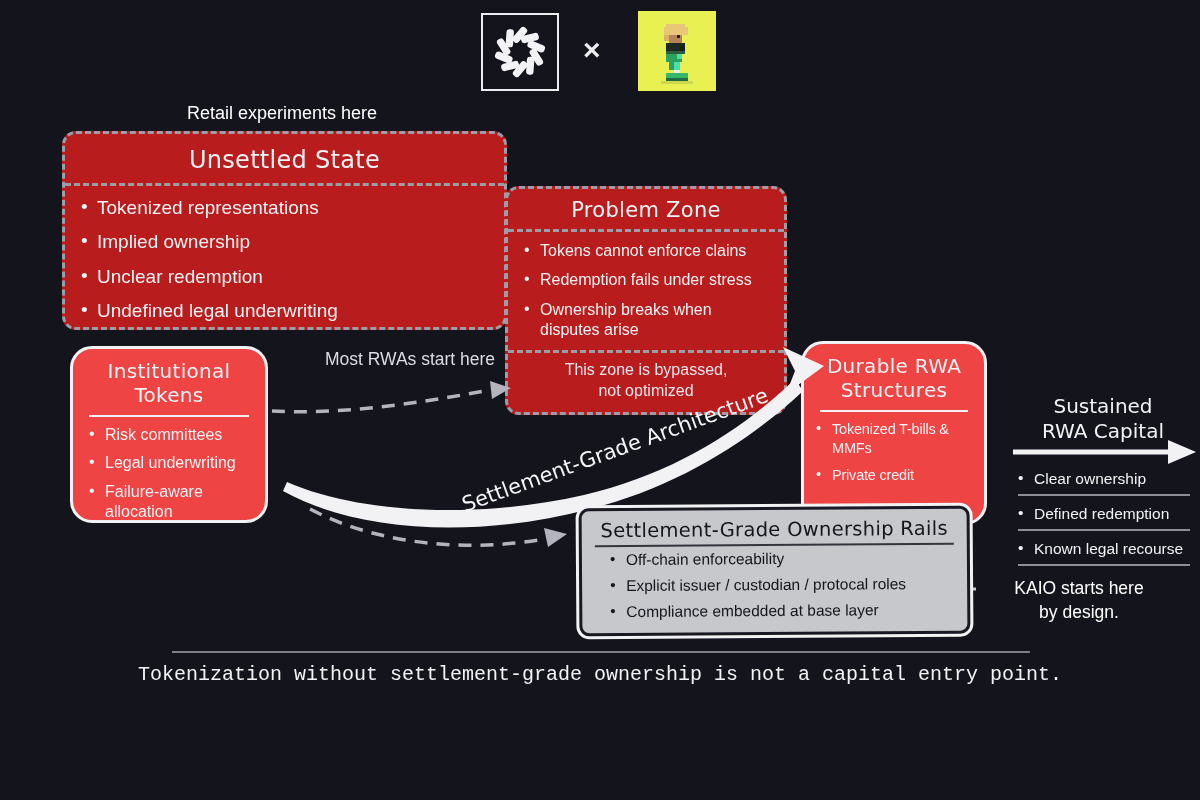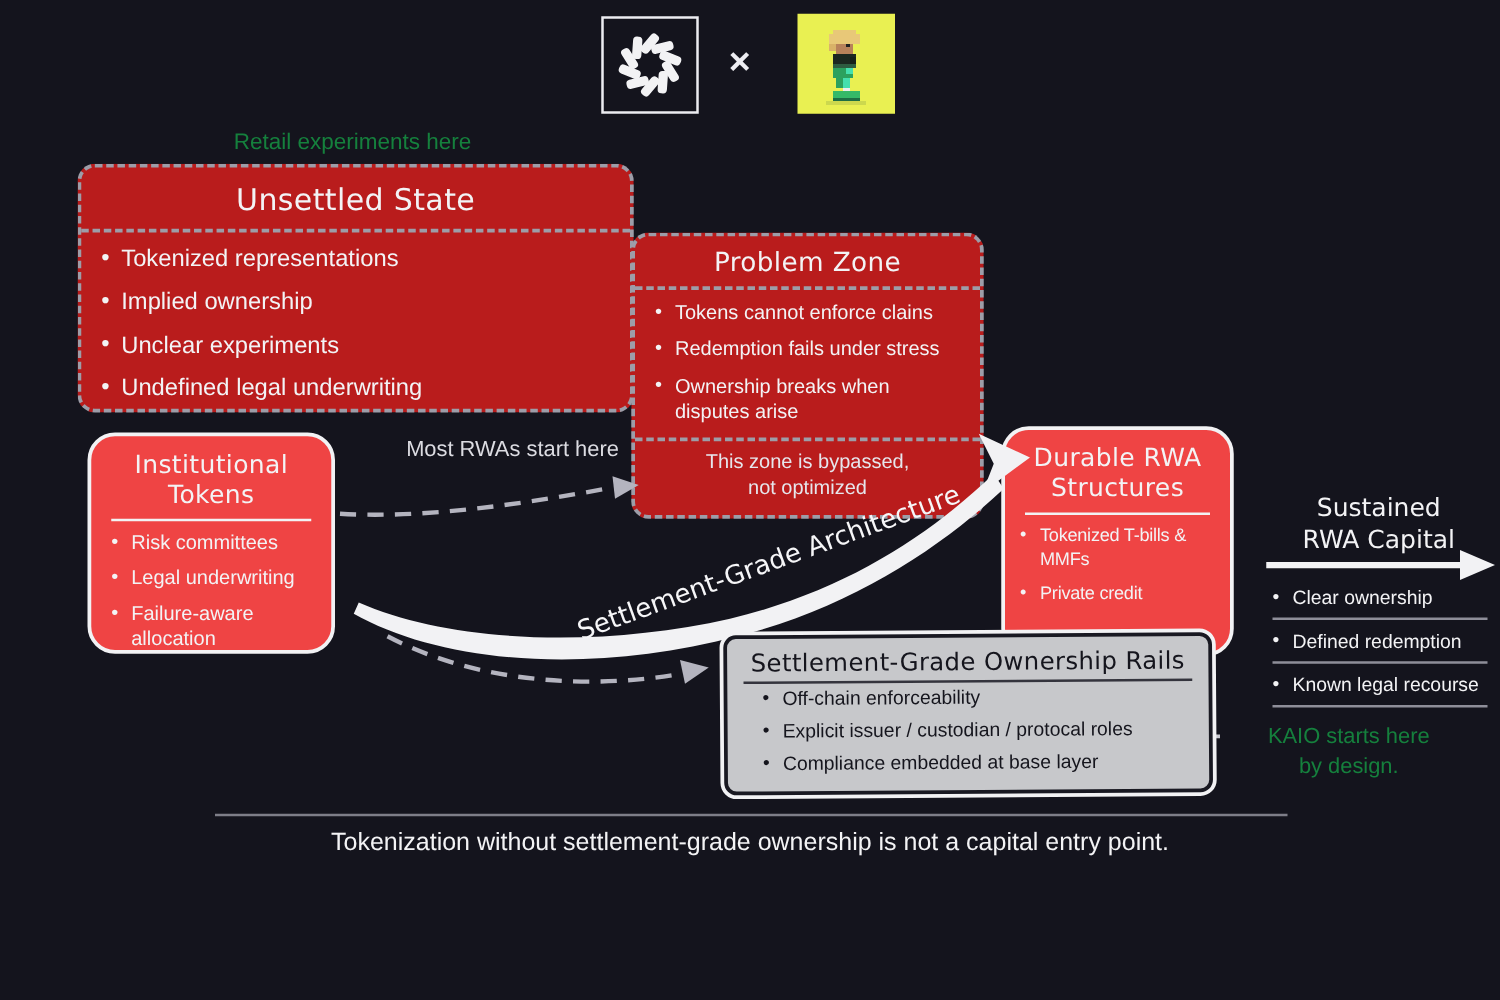--- a/index.html
+++ b/index.html
@@ -55,30 +55,30 @@
   #sustained-list .s-item::before{content:"•";position:absolute;left:0;top:-1px;}
   
   #rails{left:579px;top:507px;width:391px;height:128px;box-sizing:border-box;z-index:5;
     background:#c7c8cb;border:3px solid #191922;border-radius:10px;
     box-shadow:0 0 0 3px #f2f2f4;color:#15151d;transform:rotate(-.4deg);}
   #rails .panel-title{font-size:19.5px;color:#15151d;padding:8px 4px 2px;}
   #rails .panel-title span{border-bottom:2px solid #34343d;padding:0 6px 3px;}
   #rails ul{font-size:15.5px;margin-top:6px;padding-left:26px;}
   #rails li{margin-bottom:6px;}
   
-  .float-label{font-size:18px;color:#15803d;z-index:4;}
+  .float-label{font-size:18px;color:#ffffff;z-index:4;}
   #retail-label{left:152px;top:103px;width:260px;text-align:center;}
   #mostrwas-label{left:310px;top:349px;width:200px;text-align:center;font-size:17.5px;color:#dcdce2;}
   #arch-label{left:445px;top:438px;width:340px;text-align:center;font-size:21px;
     font-family:"DejaVu Sans",sans-serif;transform:rotate(-20deg);color:#f6f6f8;z-index:6;}
   #kaio-note{left:984px;top:577px;width:190px;text-align:center;font-size:17.5px;line-height:1.35;}
   
   #footer-divider{left:172px;top:651px;width:858px;border-top:2px solid #7e7e88;z-index:3;}
   #footer-text{left:0;top:663px;width:1200px;text-align:center;font-size:20px;
-    font-family:Liberation Sans, sans-serif;z-index:3;}
+    font-family:Liberation Mono, monospace;z-index:3;}
   
   #overlay{position:absolute;left:0;top:0;z-index:4;pointer-events:none;}
 </style>
 </head>
 <body>
 
 <div id="stage">
 
   <div class="abs logo-frame">
     <svg width="62" height="62" viewBox="0 0 100 100">
@@ -147,21 +147,21 @@
     <div>KAIO starts here</div>
     <div>by design.</div>
   </div>
 
   <div class="abs panel dashed" id="unsettled">
     <div class="panel-title">Unsettled State</div>
     <div class="divider-dashed"></div>
     <ul class="bullets">
       <li>Tokenized representations</li>
       <li>Implied ownership</li>
-      <li>Unclear experiments</li>
+      <li>Unclear redemption</li>
       <li>Undefined legal underwriting</li>
     </ul>
   </div>
 
   <div class="abs panel dashed" id="problem">
     <div class="panel-title">Problem Zone</div>
     <div class="divider-dashed"></div>
     <ul class="bullets">
       <li>Tokens cannot enforce clains</li>
       <li>Redemption fails under stress</li>

